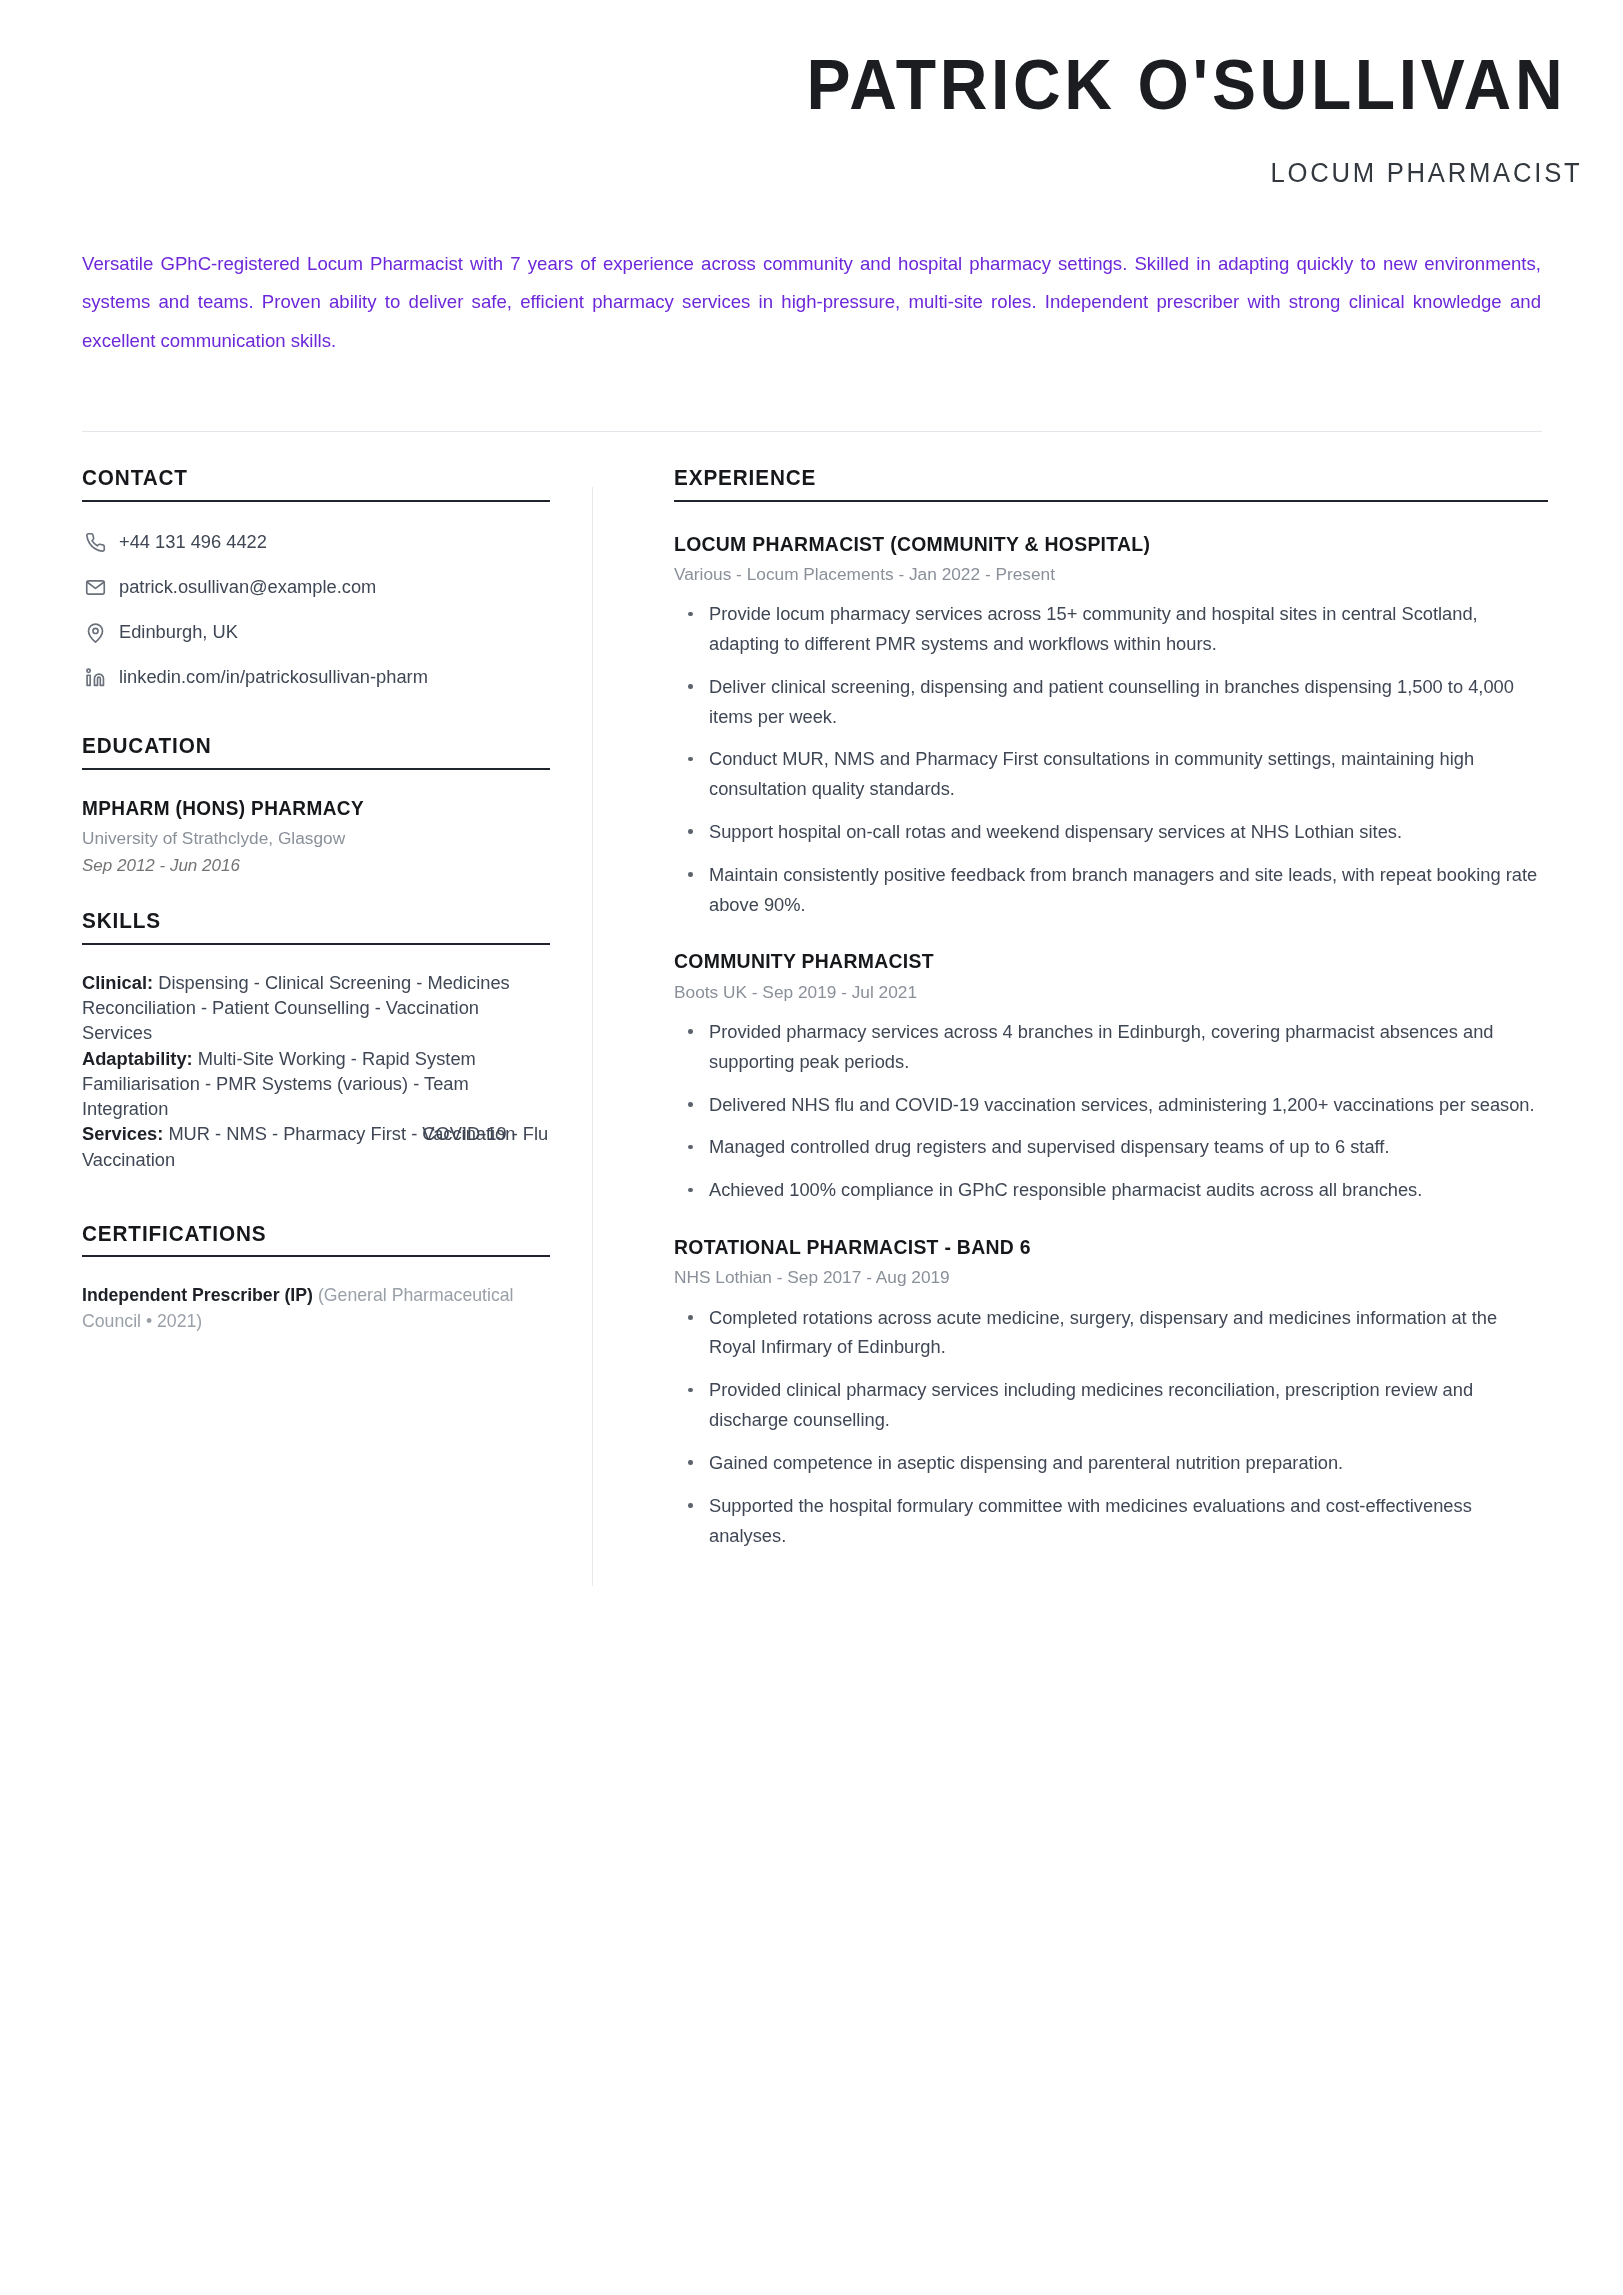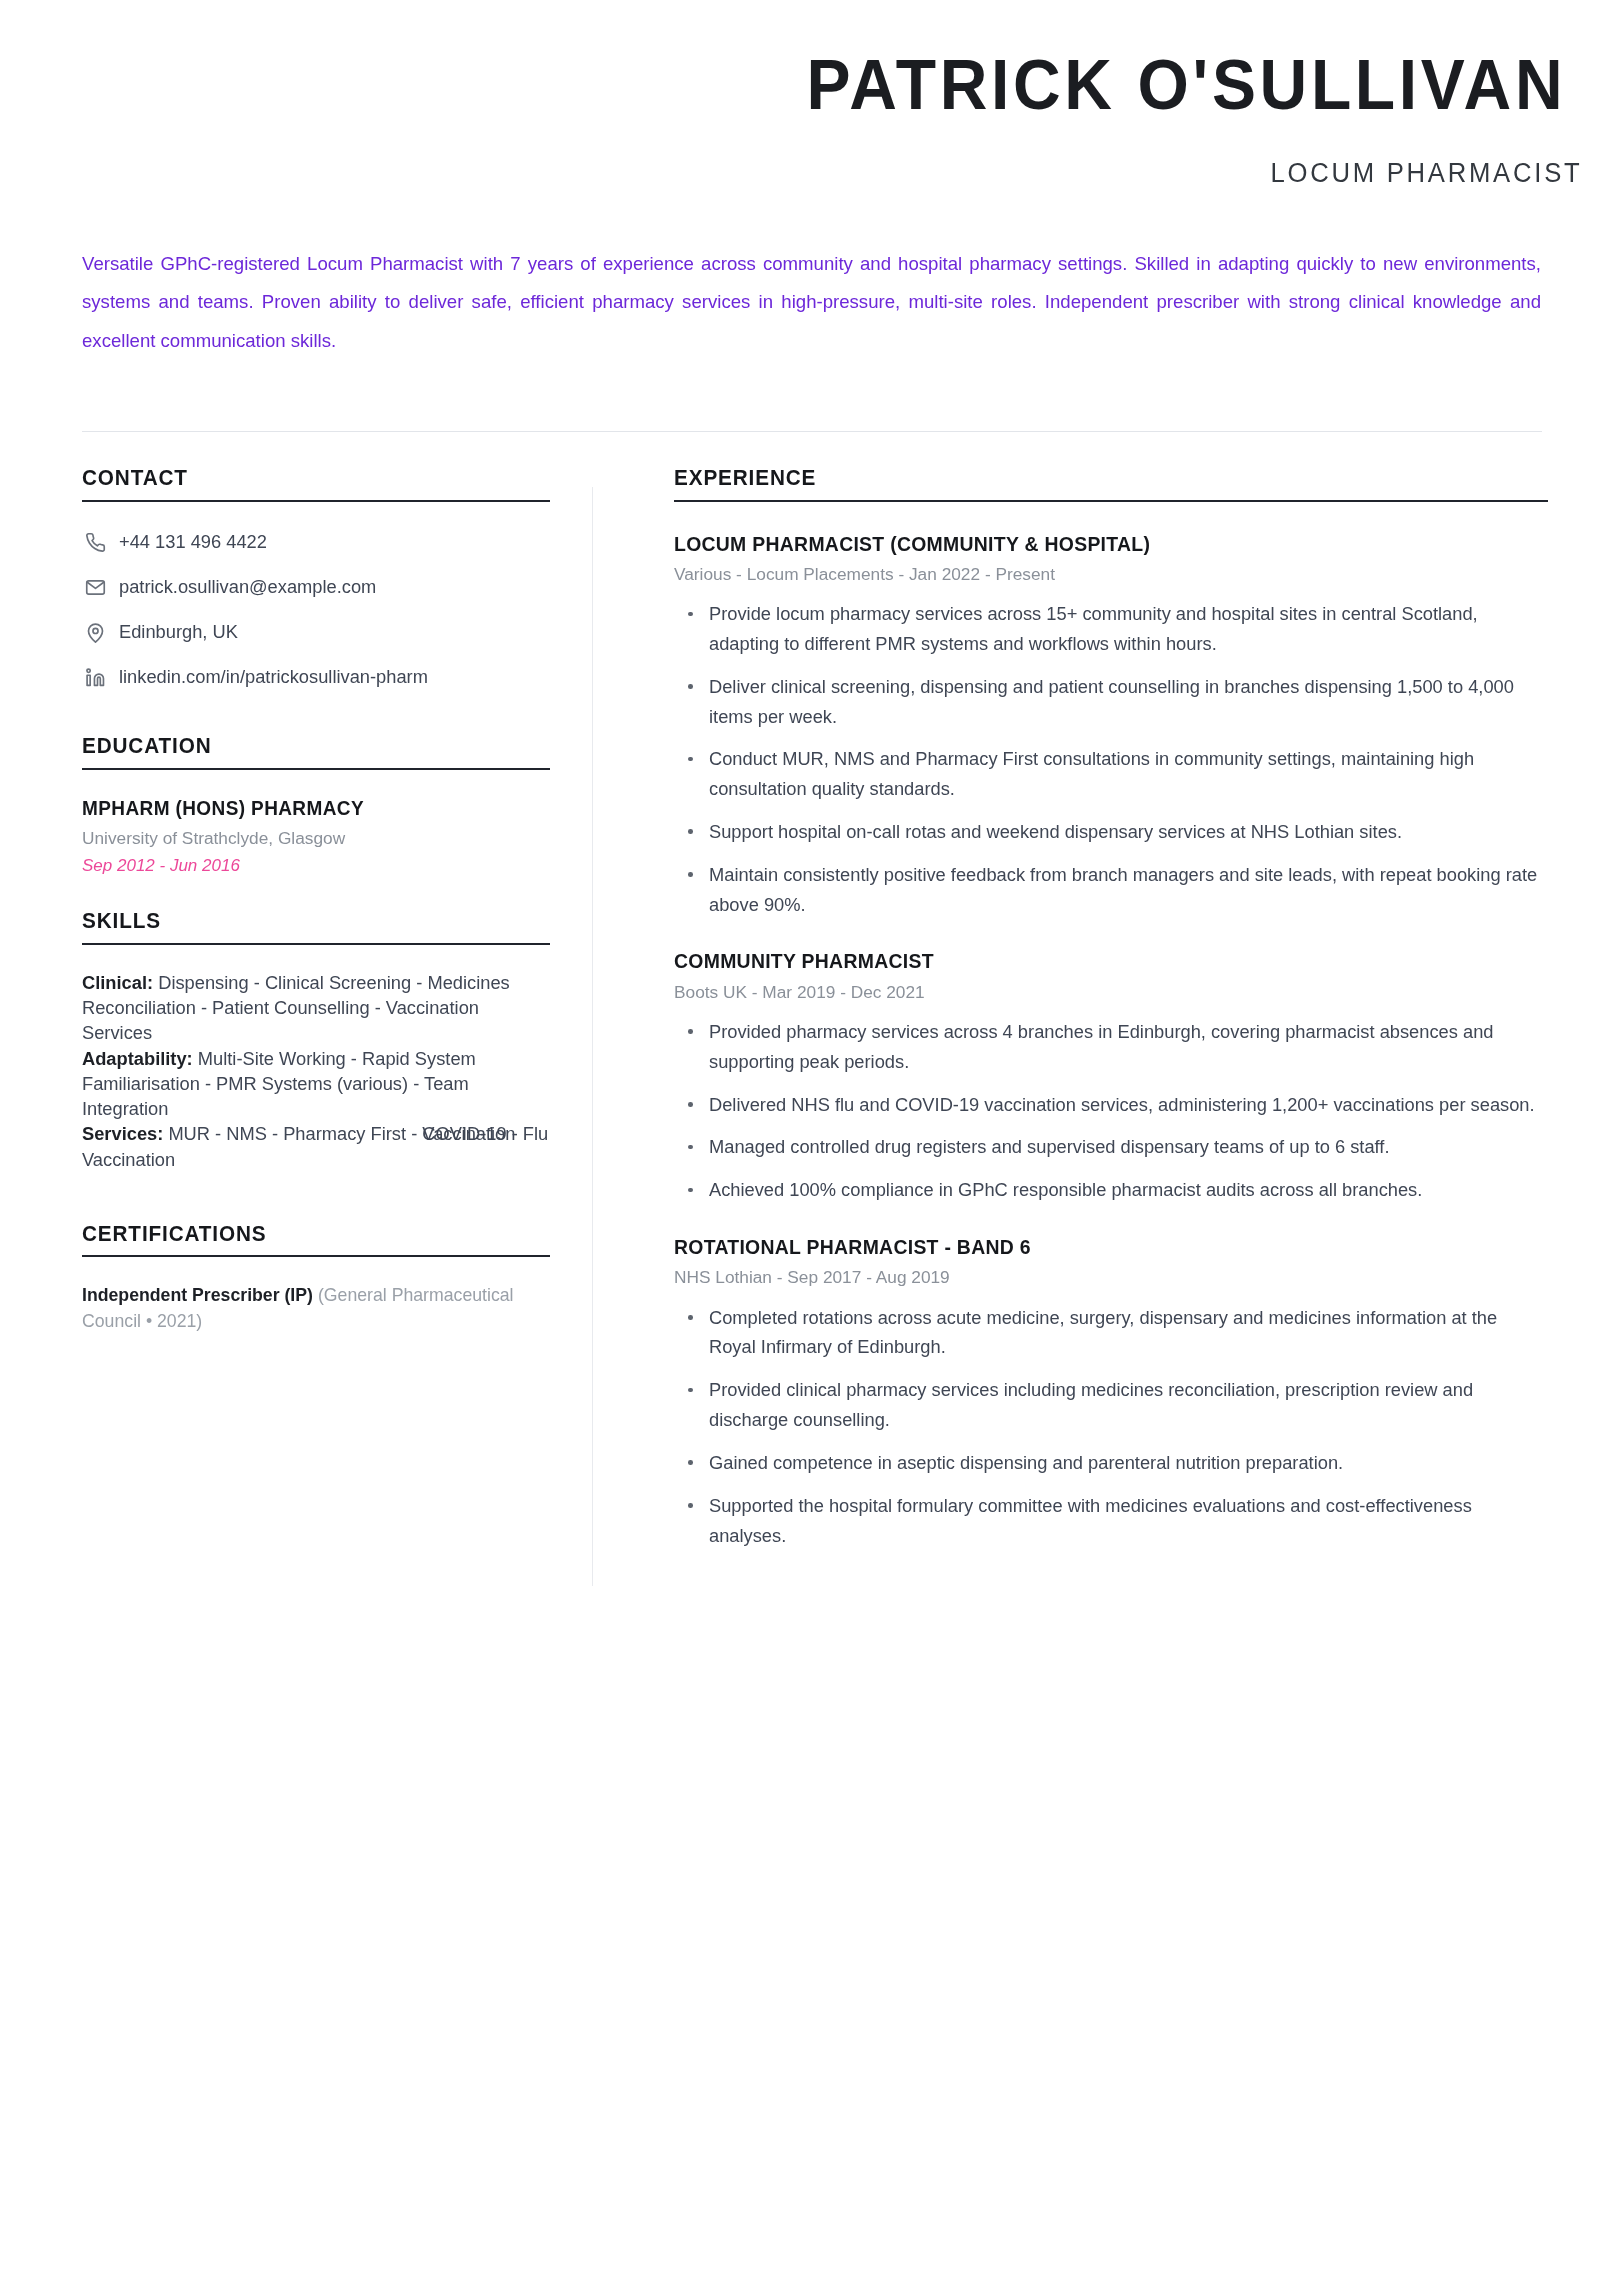--- a/index.html
+++ b/index.html
@@ -66,21 +66,21 @@
   .contact-txt { font-size:18.3px; color:#3f4654; line-height:1.25; }
 
   
   .blk { margin-top:26px; }
   .blk-title {
     font-size:19.6px; font-weight:700; letter-spacing:0.4px;
     color:#16181c; line-height:1.3;
     transform:scaleX(0.97); transform-origin:left center;
   }
   .blk-sub { font-size:17.3px; color:#8a9099; margin-top:5.9px; line-height:1.3; }
-  .blk-date { font-size:17px; color:#ec4899; font-style:italic; margin-top:5.9px; line-height:1.3; }
+  .blk-date { font-size:17px; color:#737373; font-style:italic; margin-top:5.9px; line-height:1.3; }
 
   
   .skills-body { margin-top:25px; font-size:18.3px; line-height:1.38; color:#3f4654; }
   .skill-line { display:block; }
   .skill-cat { font-weight:700; color:#1d2026; }
   .overlap-wrap { position:relative; display:inline-block; }
   .overlap-wrap .under { visibility:hidden; }
   .overlap-wrap .a, .overlap-wrap .b {
     position:absolute; left:0; top:0; white-space:nowrap;
   }
@@ -224,21 +224,21 @@
             <li>Provide locum pharmacy services across 15+ community and hospital sites in central Scotland, adapting to different PMR systems and workflows within hours.</li>
             <li>Deliver clinical screening, dispensing and patient counselling in branches dispensing 1,500 to 4,000 items per week.</li>
             <li>Conduct MUR, NMS and Pharmacy First consultations in community settings, maintaining high consultation quality standards.</li>
             <li>Support hospital on-call rotas and weekend dispensary services at NHS Lothian sites.</li>
             <li>Maintain consistently positive feedback from branch managers and site leads, with repeat booking rate above 90%.</li>
           </ul>
         </div>
 
         <div class="job">
           <div class="job-title">COMMUNITY PHARMACIST</div>
-          <div class="job-meta">Boots UK - Mar 2019 - Dec 2021</div>
+          <div class="job-meta">Boots UK - Sep 2019 - Jul 2021</div>
           <ul class="bullets">
             <li>Provided pharmacy services across 4 branches in Edinburgh, covering pharmacist absences and supporting peak periods.</li>
             <li>Delivered NHS flu and COVID-19 vaccination services, administering 1,200+ vaccinations per season.</li>
             <li>Managed controlled drug registers and supervised dispensary teams of up to 6 staff.</li>
             <li>Achieved 100% compliance in GPhC responsible pharmacist audits across all branches.</li>
           </ul>
         </div>
 
         <div class="job">
           <div class="job-title">ROTATIONAL PHARMACIST - BAND 6</div>

